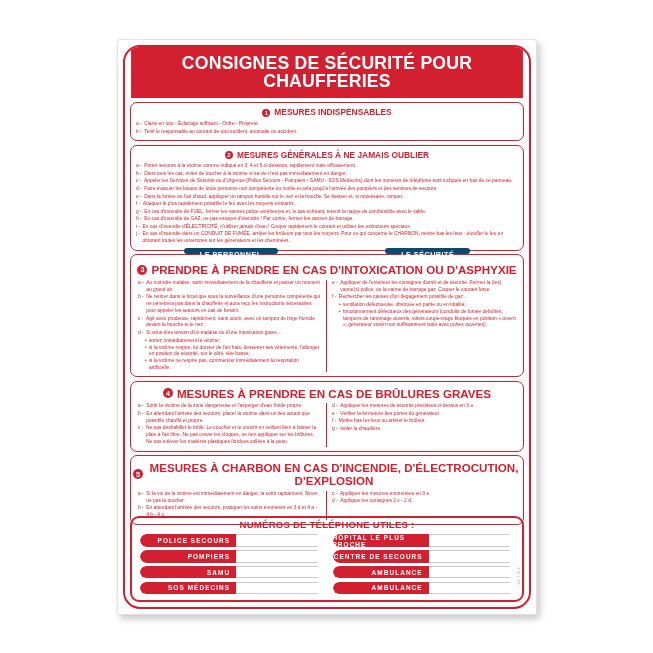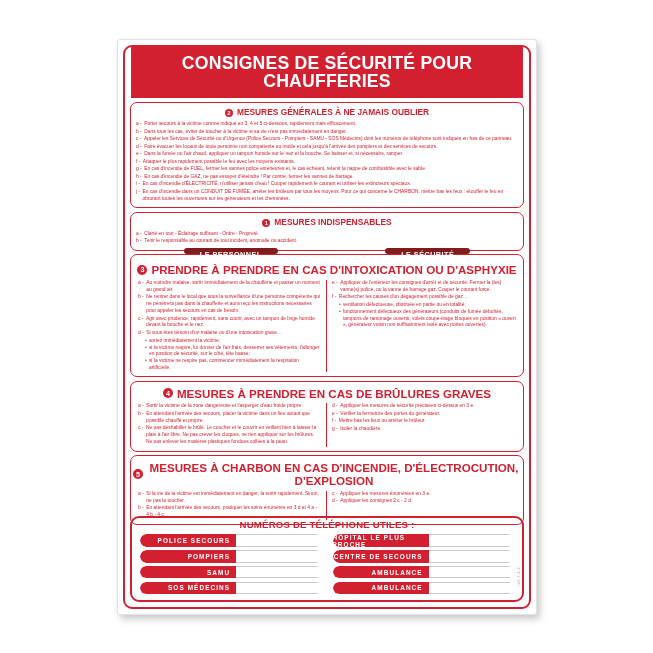--- a/index.html
+++ b/index.html
@@ -36,21 +36,21 @@
     box-sizing: border-box;
     padding: 5px;
   }
 
   .inner {
     position: relative;
     width: 100%;
     height: 100%;
     box-sizing: border-box;
     border: 2.5px solid #D32030;
-    border-radius: 9px;
+    border-radius: 17px;
     background: #ffffff;
     display: flex;
     flex-direction: column;
     overflow: hidden;
   }
 
   
   .titlebar {
     background: #D32030;
     color: #ffffff;
@@ -156,21 +156,21 @@
 
   
   .pillrow {
     position: relative;
     display: flex;
     justify-content: space-around;
     height: 0;
     z-index: 5;
   }
   .pill {
-    background: #7f1d1d;
+    background: #0c4a6e;
     color: #ffffff;
     font-size: 7.2px;
     font-weight: bold;
     letter-spacing: 0.5px;
     padding: 2.6px 16px 3px 16px;
     border-radius: 9px;
     transform: translateY(-6px);
     line-height: 1;
     white-space: nowrap;
   }
@@ -255,20 +255,37 @@
 <div class="stage">
   <div class="board">
     <div class="inner">
 
       <div class="titlebar">CONSIGNES DE SÉCURITÉ POUR CHAUFFERIES</div>
 
       <div class="body-area">
 
         <div class="redbox">
           <div class="sec-head small">
+            <span class="num sm">1</span>
+            <span>MESURES INDISPENSABLES</span>
+          </div>
+          <div class="items">
+            <div class="item">
+              <span class="key">a -</span>
+              <span class="txt">Clarté en tout - Éclairage suffisant - Ordre - Propreté.</span>
+            </div>
+            <div class="item">
+              <span class="key">b -</span>
+              <span class="txt">Tenir le responsable au courant de tout incident, anomalie ou accident.</span>
+            </div>
+          </div>
+        </div>
+
+        <div class="redbox">
+          <div class="sec-head small">
             <span class="num sm">2</span>
             <span>MESURES GÉNÉRALES À NE JAMAIS OUBLIER</span>
           </div>
           <div class="items">
             <div class="item">
                 <span class="key">a -</span>
                 <span class="txt">Porter secours à la victime comme indiqué en 3, 4 et 5 ci-dessous, rapidement mais efficacement.</span>
               </div>
             <div class="item">
                 <span class="key">b -</span>
@@ -299,37 +316,20 @@
                 <span class="txt">En cas d'incendie de GAZ, ne pas essayer d'éteindre ! Par contre, fermer les vannes de barrage.</span>
               </div>
             <div class="item">
                 <span class="key">i -</span>
                 <span class="txt">En cas d'incendie d'ÉLECTRICITÉ, n'utiliser jamais d'eau ! Couper rapidement le courant et utiliser les extincteurs spéciaux.</span>
               </div>
             <div class="item">
                 <span class="key">j -</span>
                 <span class="txt">En cas d'incendie dans un CONDUIT DE FUMÉE, arrêter les brûleurs par tous les moyens. Pour ce qui concerne le CHARBON, mettre bas les feux : étouffer le feu en obturant toutes les ouvertures sur les générateurs et les cheminées.</span>
               </div>
-          </div>
-        </div>
-
-        <div class="redbox">
-          <div class="sec-head small">
-            <span class="num sm">1</span>
-            <span>MESURES INDISPENSABLES</span>
-          </div>
-          <div class="items">
-            <div class="item">
-              <span class="key">a -</span>
-              <span class="txt">Clarté en tout - Éclairage suffisant - Ordre - Propreté.</span>
-            </div>
-            <div class="item">
-              <span class="key">b -</span>
-              <span class="txt">Tenir le responsable au courant de tout incident, anomalie ou accident.</span>
-            </div>
           </div>
         </div>
 
         <div class="pillrow">
           <span class="pill">LE PERSONNEL</span>
           <span class="pill">LE SÉCURITÉ</span>
         </div>
 
         <div class="grouped">
           <div class="sec-head big">

